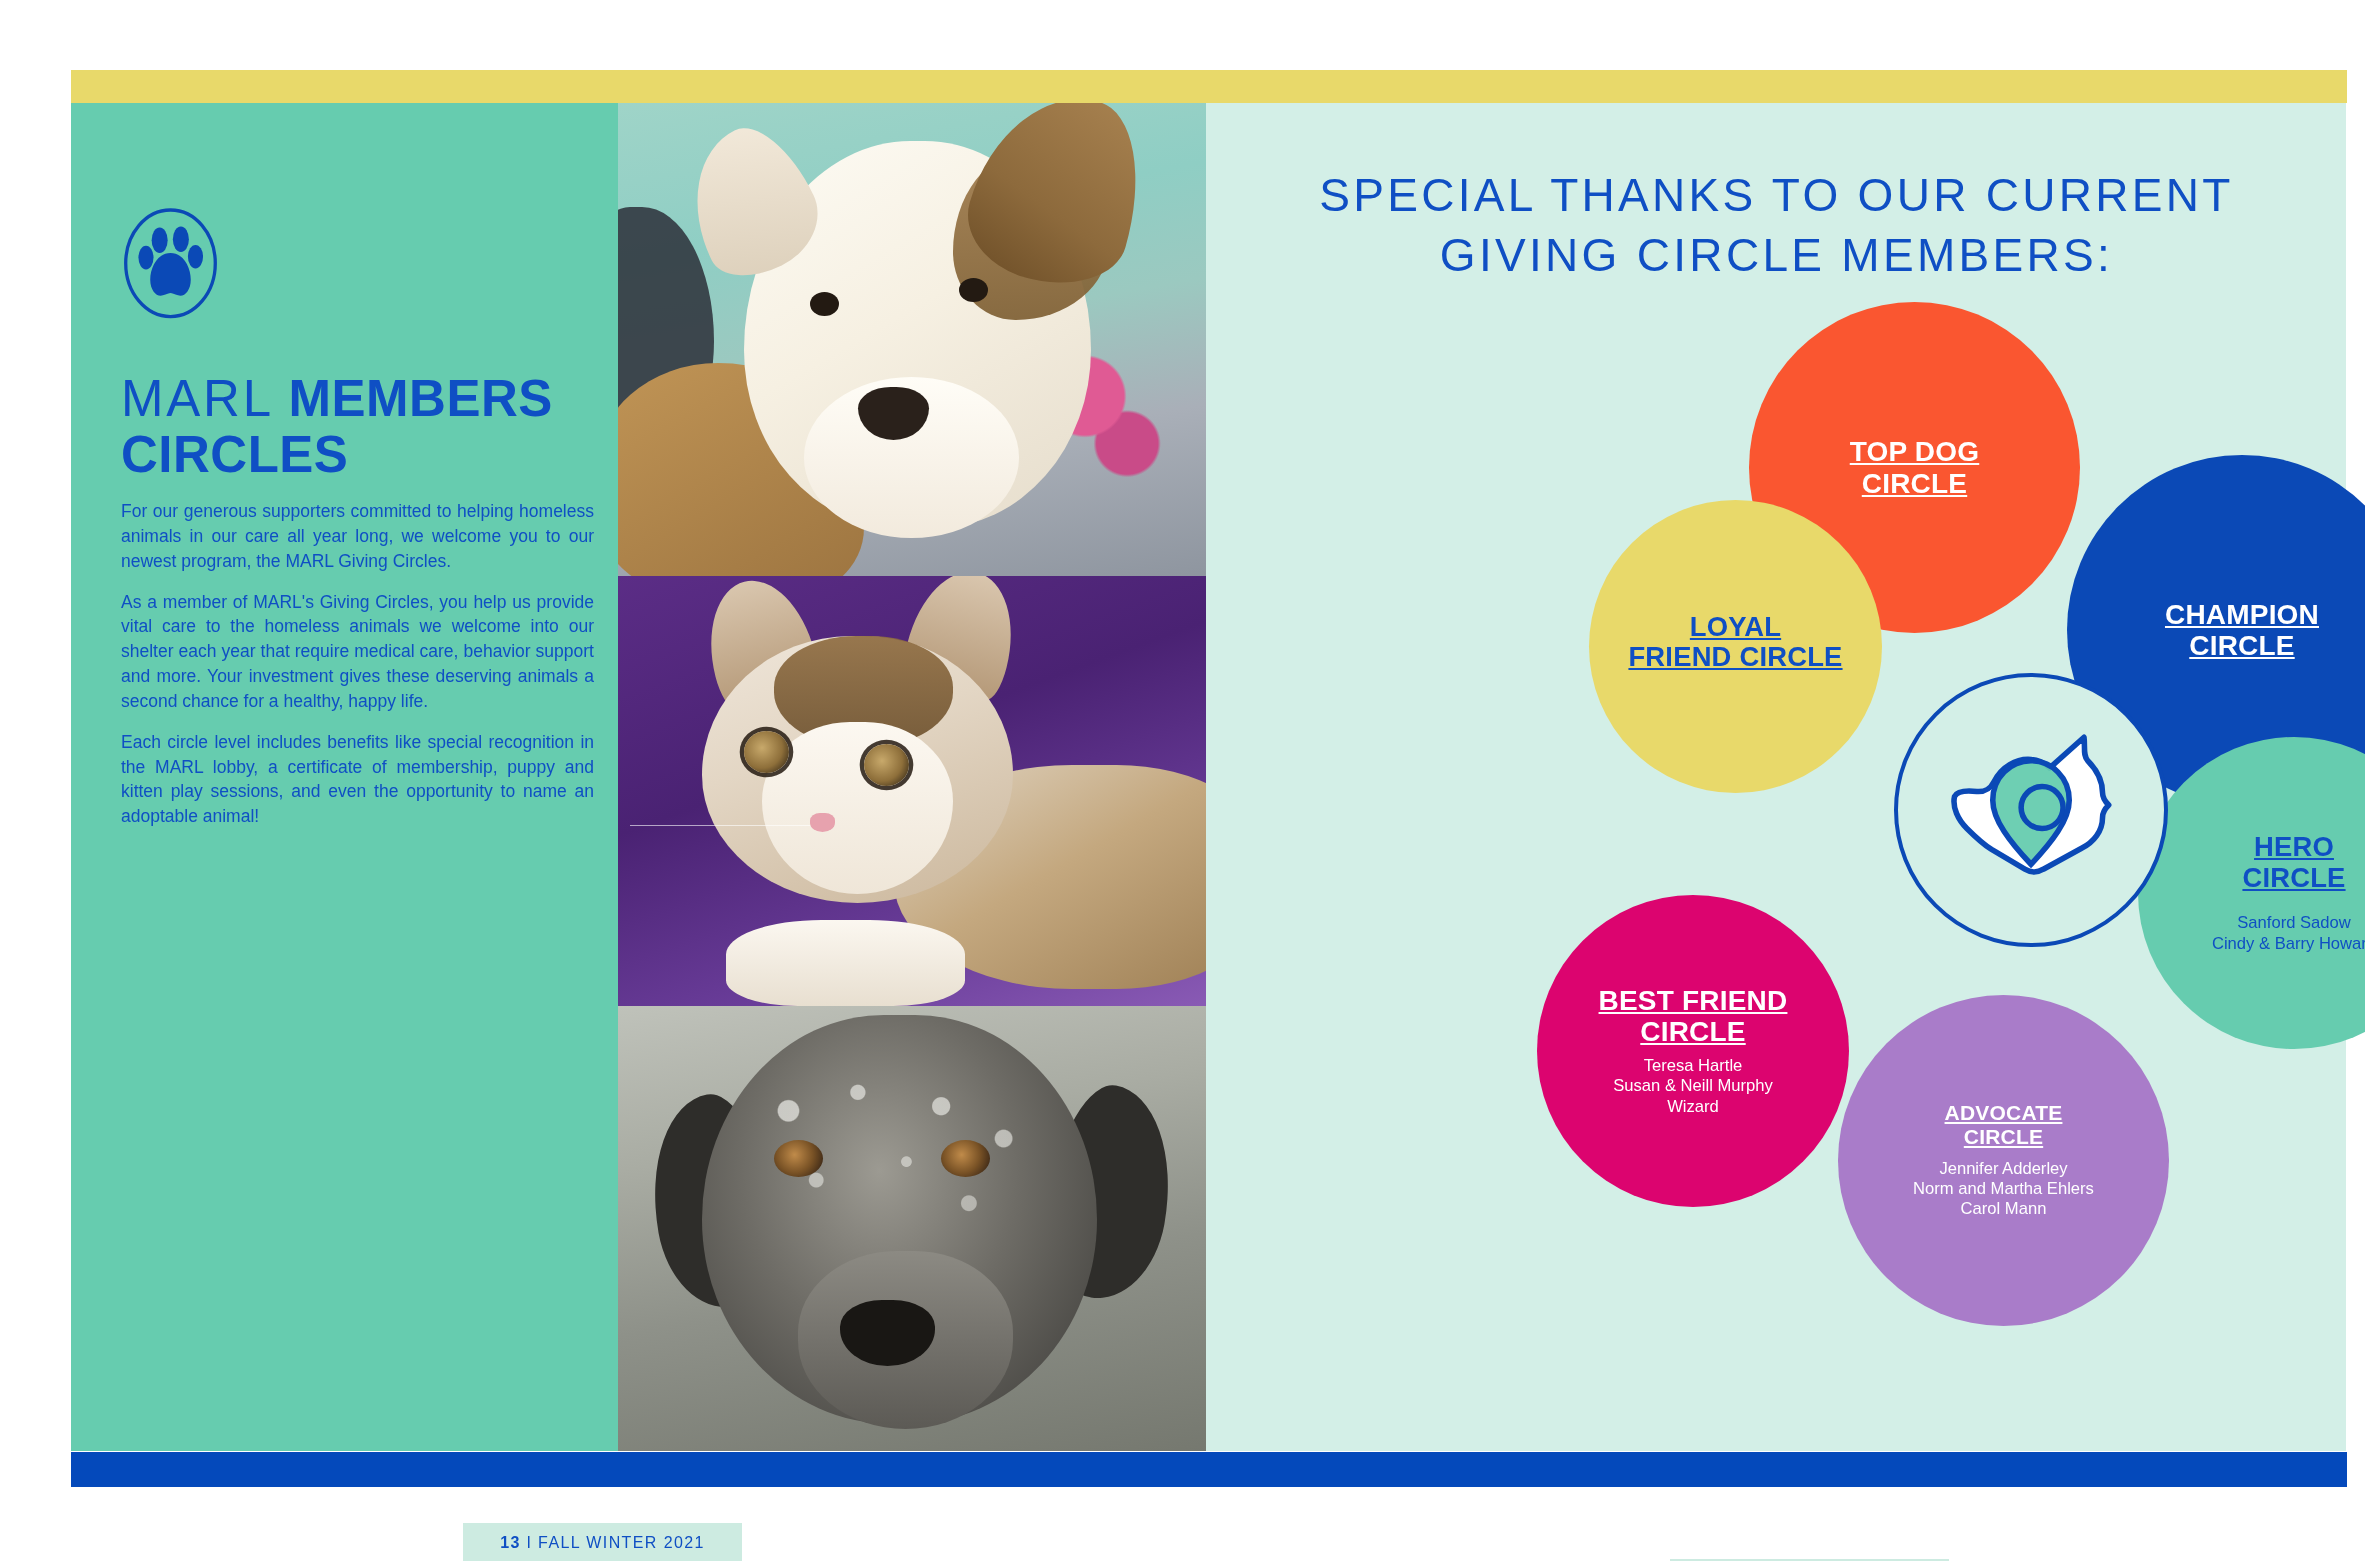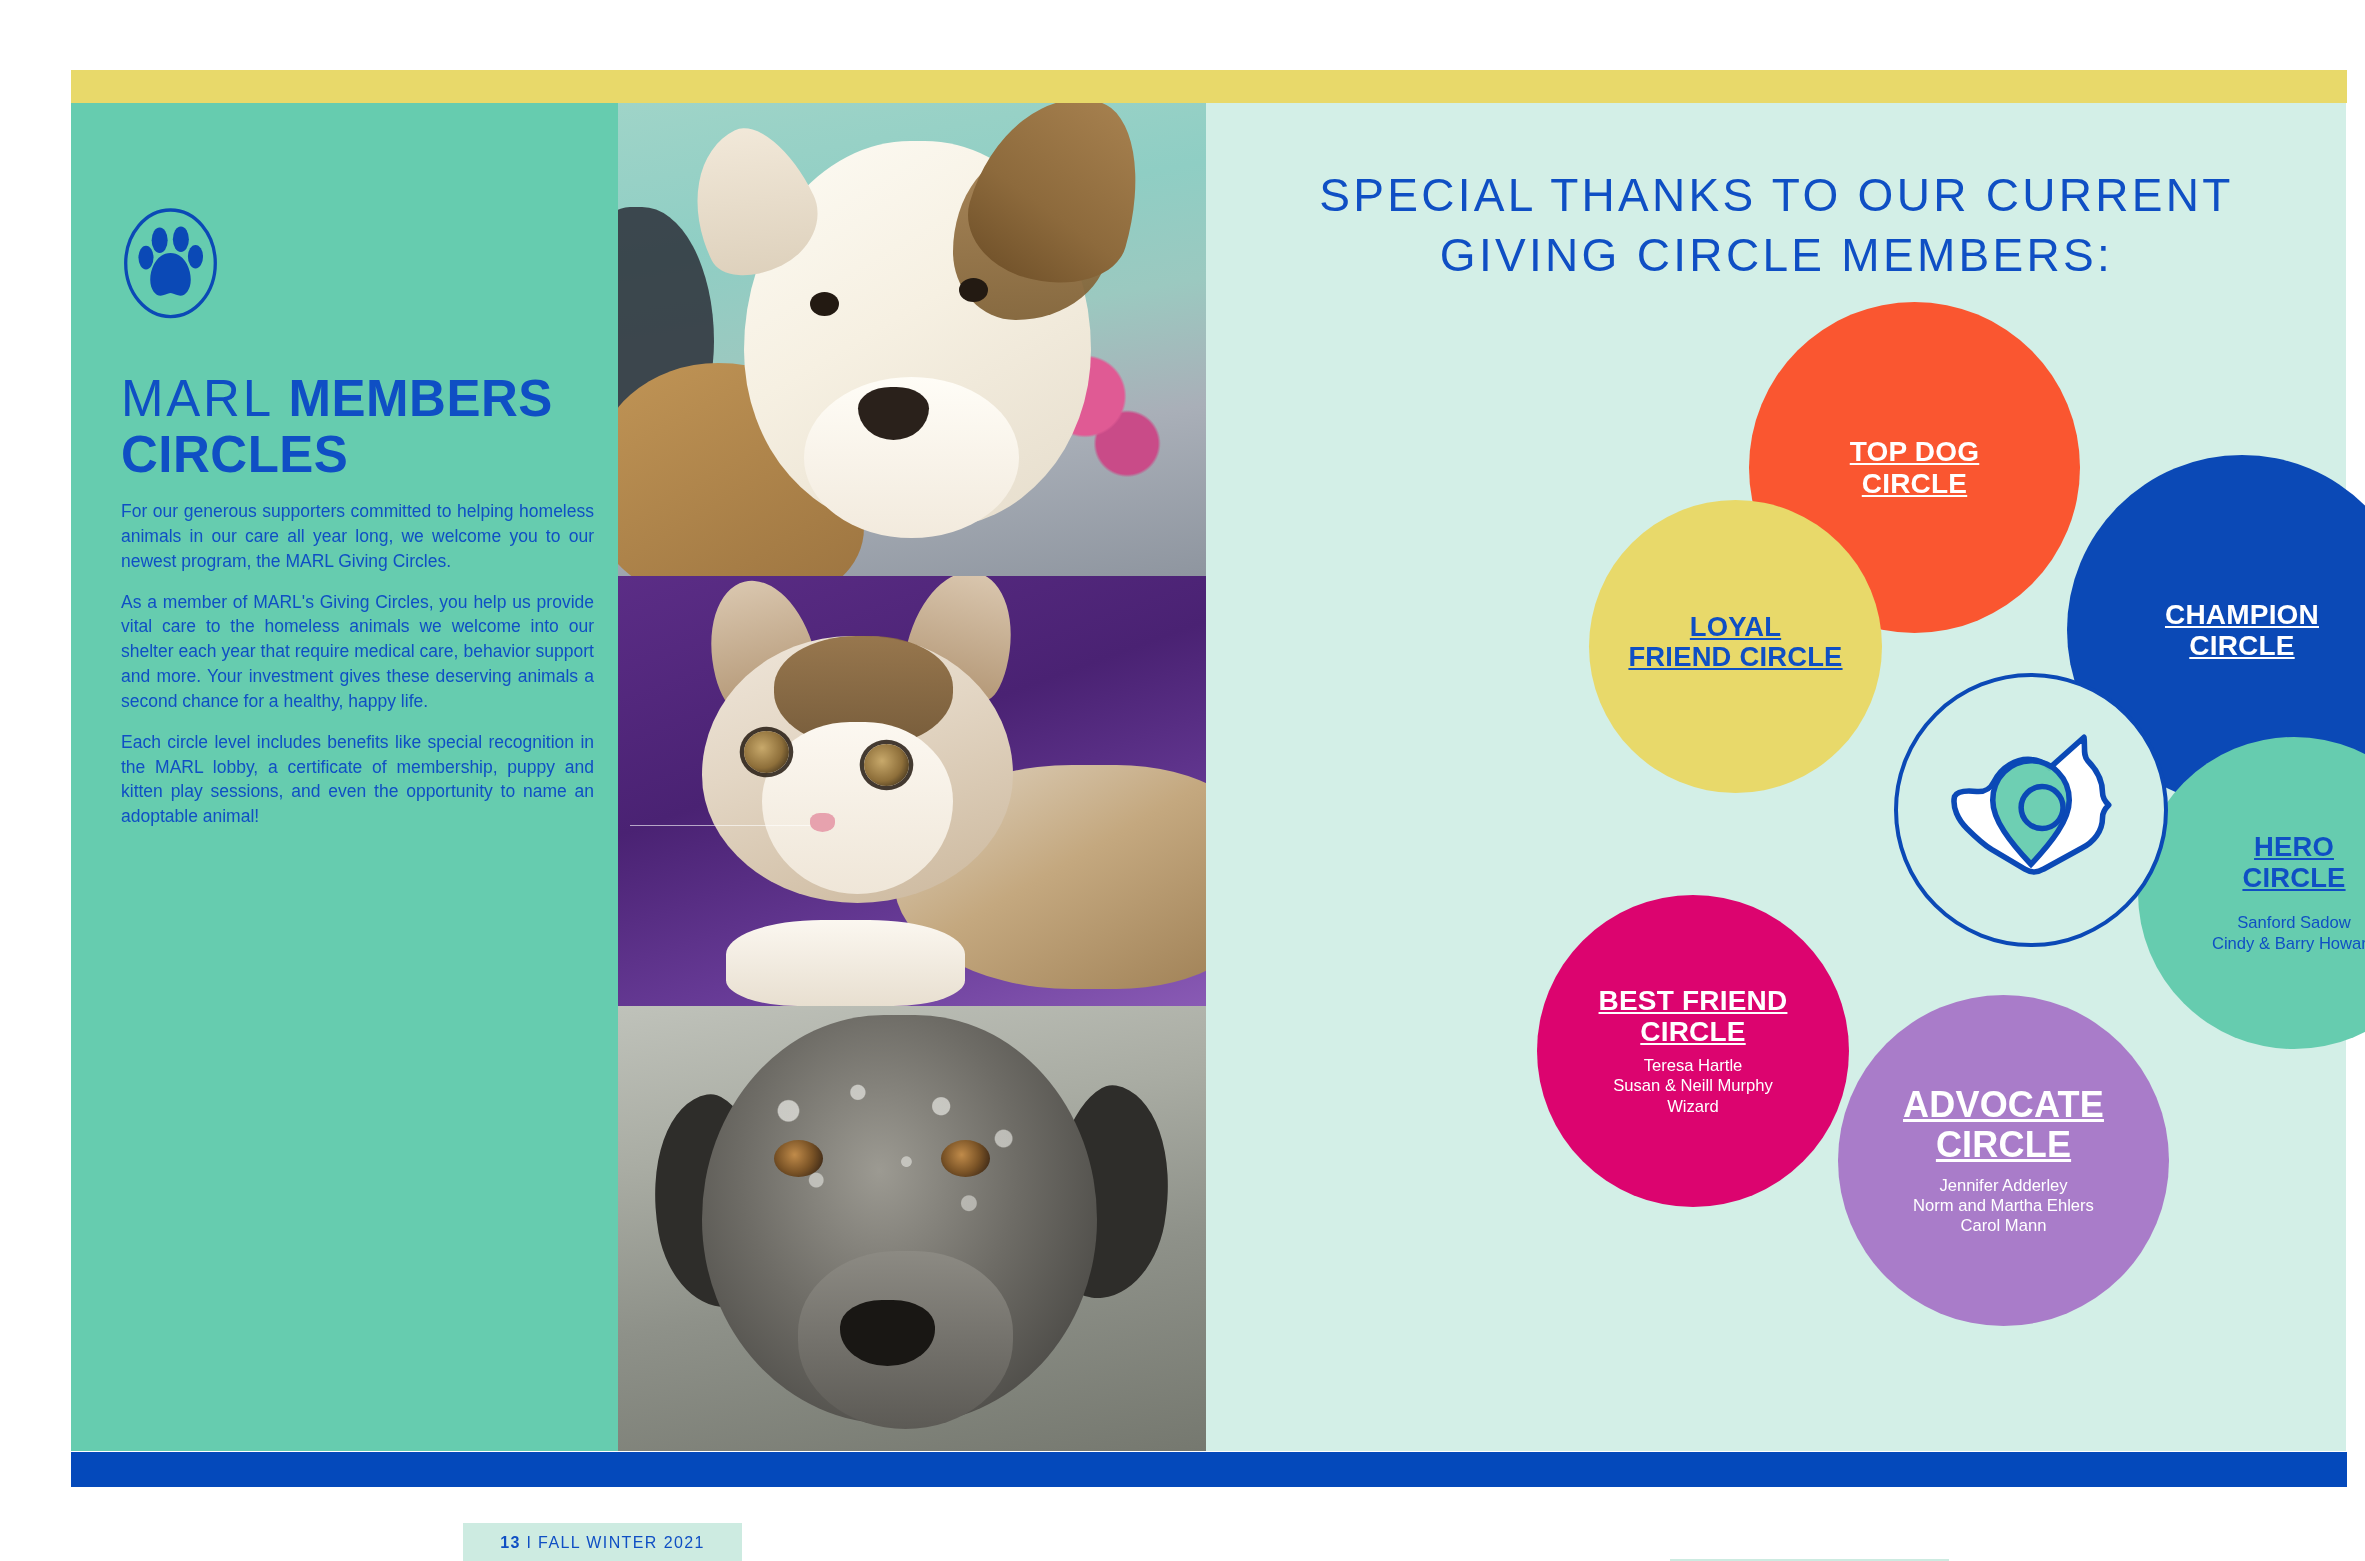--- a/index.html
+++ b/index.html
@@ -122,21 +122,21 @@
   #b-loyal .b-title{color:#0F4FC4;font-size:27.4px;margin-bottom:8.5px;}
   #b-loyal .b-names{color:#0F4FC4;font-size:16.6px;}
 
   
   #b-best{left:331px;top:792px;width:312px;height:312px;background:#DC046F;}
   #b-best .b-title{color:#ffffff;font-size:28px;margin-bottom:8.5px;}
   #b-best .b-names{color:#ffffff;font-size:16.6px;}
 
   
   #b-advocate{left:632px;top:892px;width:331px;height:331px;background:#A97CC9;}
-  #b-advocate .b-title{color:#ffffff;font-size:36px;margin-bottom:10.4px;}
+  #b-advocate .b-title{color:#ffffff;font-size:21px;margin-bottom:10.4px;}
   #b-advocate .b-names{color:#ffffff;font-size:16.6px;}
 
   
   #b-hero{left:932px;top:634px;width:312px;height:312px;background:#66CCAF;}
   #b-hero .b-title{color:#0F4FC4;font-size:27.4px;margin-bottom:20px;}
   #b-hero .b-names{color:#0F4FC4;font-size:16.6px;}
 
   
   #b-center{
     left:688px;top:570px;width:274px;height:274px;

